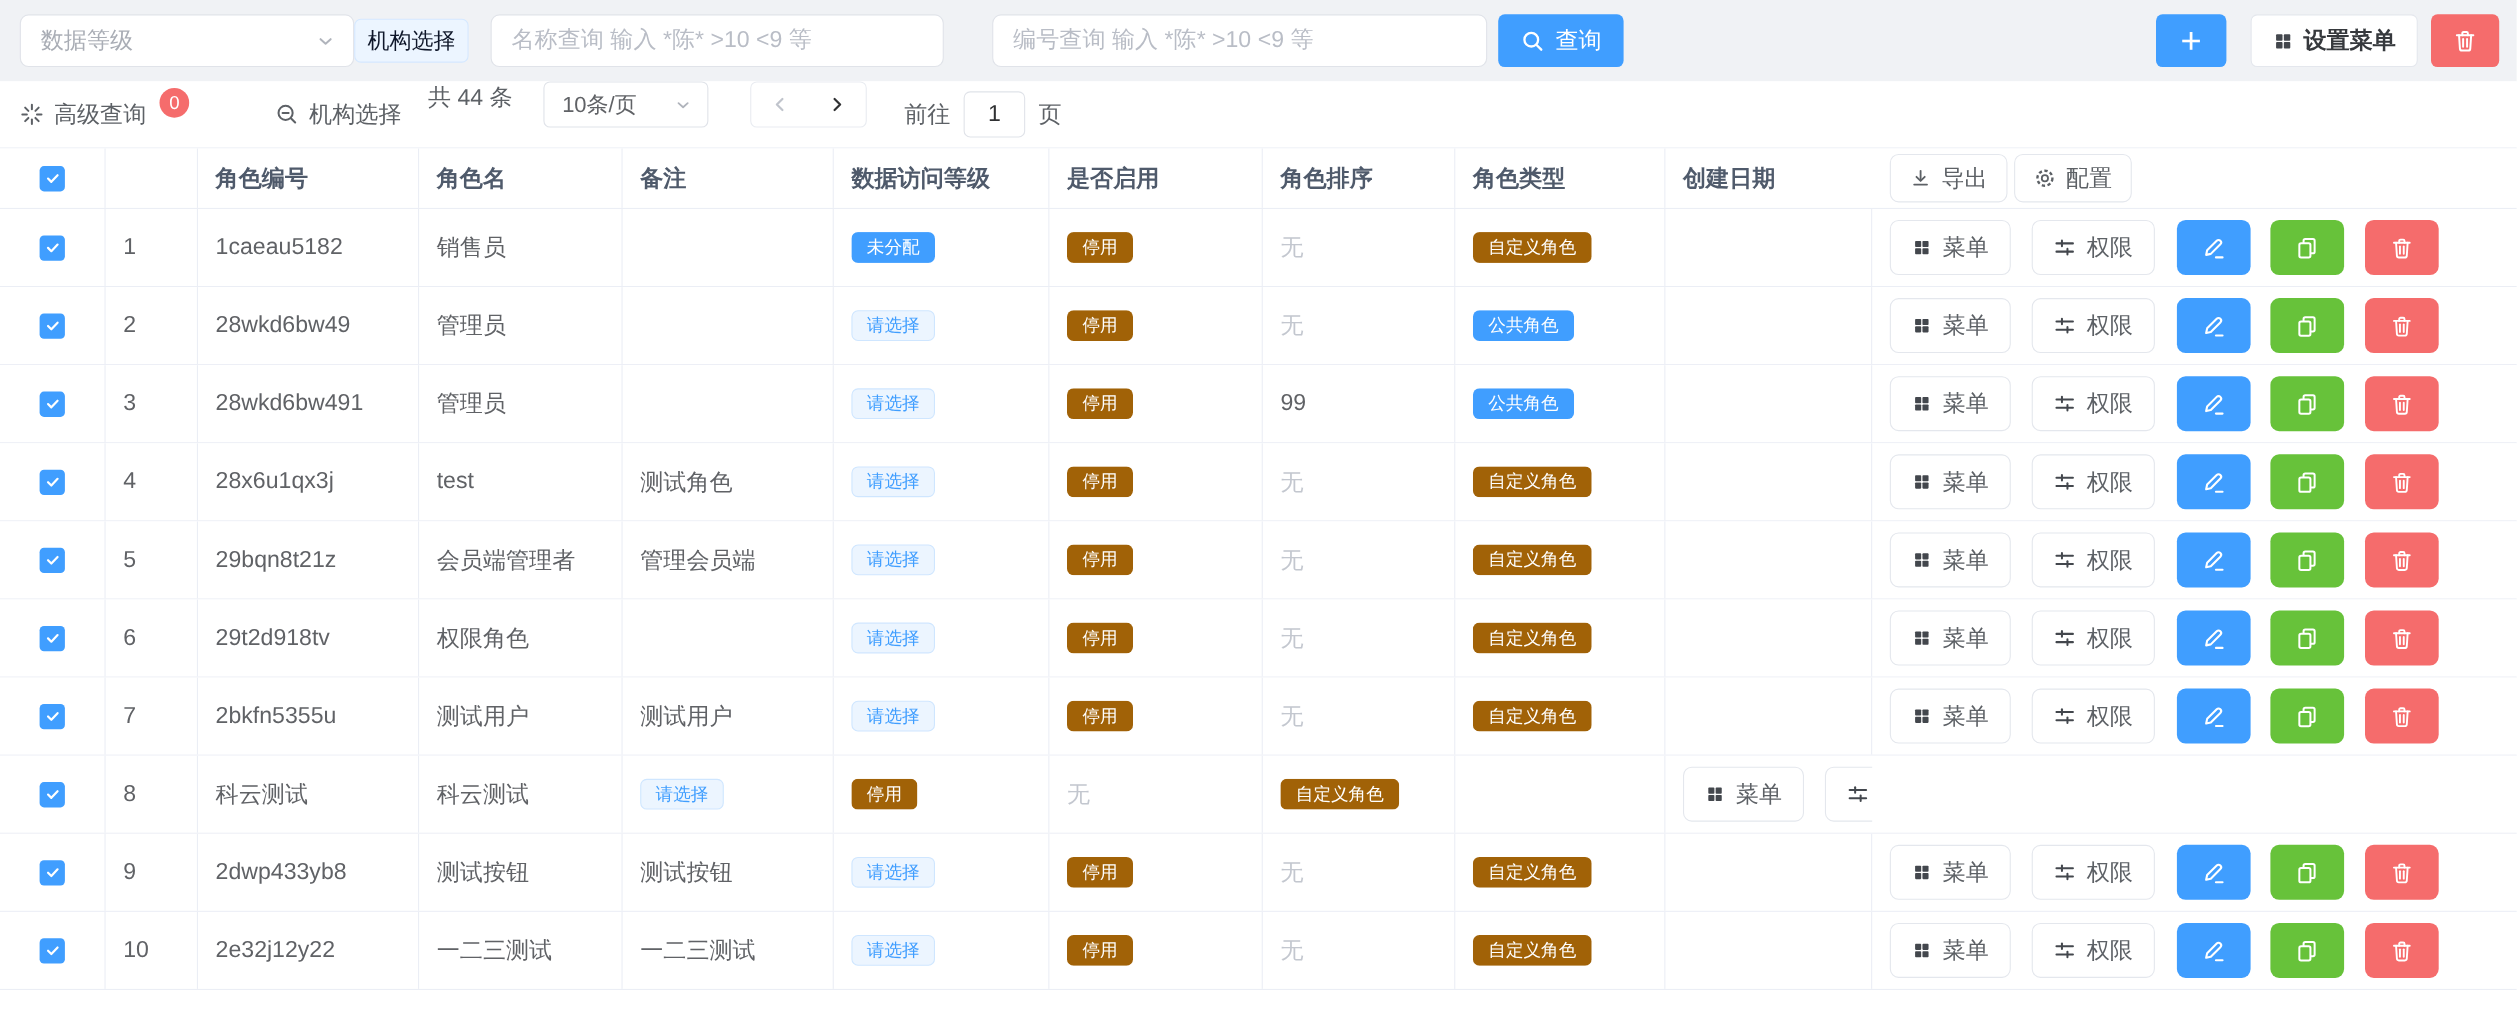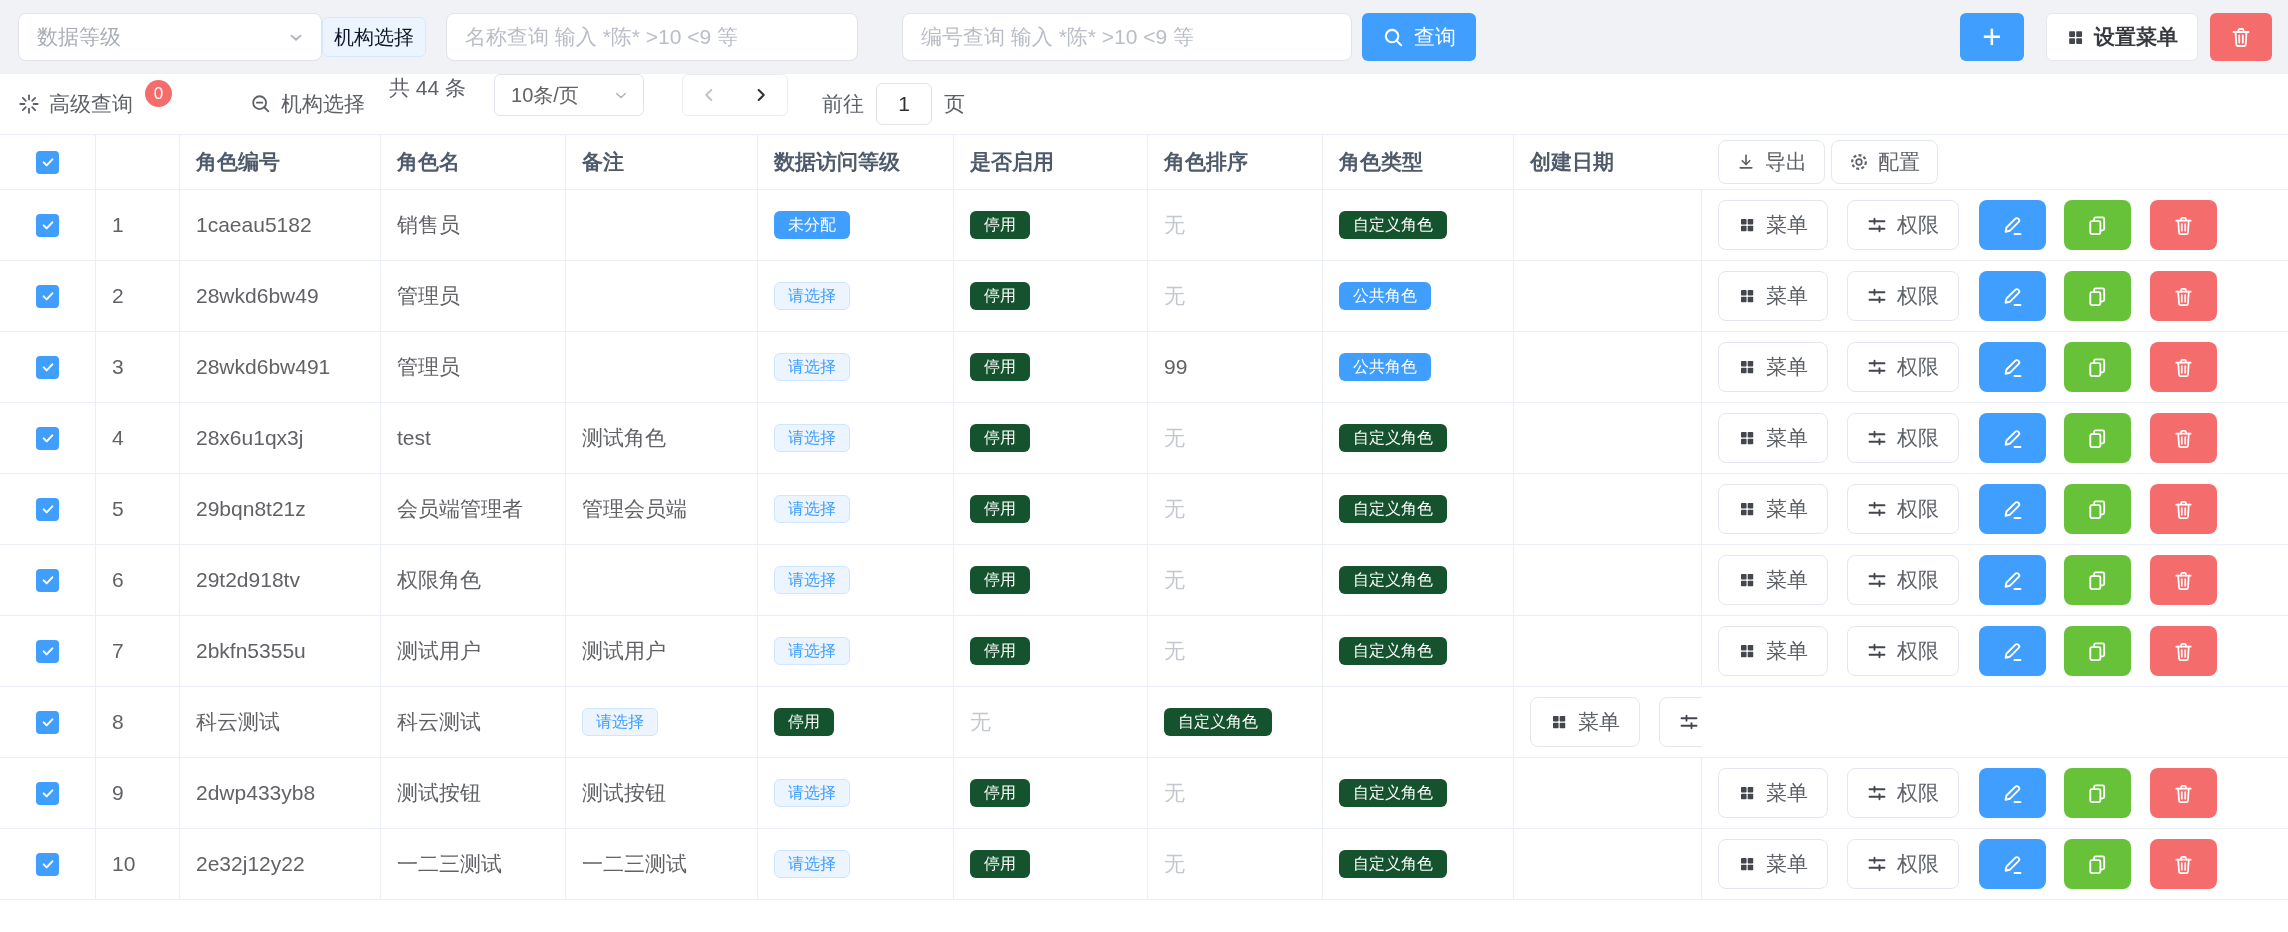--- a/index.html
+++ b/index.html
@@ -89,21 +89,21 @@
 
   .checkbox { width:23px; height:23px; border-radius:4px; background:#409eff;
               display:inline-flex; align-items:center; justify-content:center;
               cursor:pointer; flex:none; }
   .muted { color:#c3c7cf; }
 
   .btn-mini { height:28px; padding:0 13px; border-radius:6px; font-size:16px;
               border:1px solid transparent; display:inline-flex; align-items:center;
               cursor:pointer; font-family:Liberation Mono, monospace; white-space:nowrap; }
   .btn-primary { background:#409eff; color:#fff; }
-  .btn-info { background:#14532d; color:#fff; }
+  .btn-info { background:#a16207; color:#fff; }
   .btn-plain-blue { background:#ecf5ff; color:#409eff; border-color:#cfe6ff; }
 
   .hdr-actions { gap:6px;align-items:center; }
   .btn-table-white { background:#fff; border:1px solid #e4e7ed; border-radius:8px;
                      height:44px; padding:0 17px; font-size:21px; color:#5d6166;
                      gap:9px; }
   .btn-row-white { background:#fff; border:1px solid #e4e7ed; border-radius:8px;
                    height:50px; padding:0 19px; font-size:21px; color:#5d6166;
                    gap:10px; }
   .btn-icon { width:67px; height:50px; border-radius:8px; color:#fff; border:none; }

